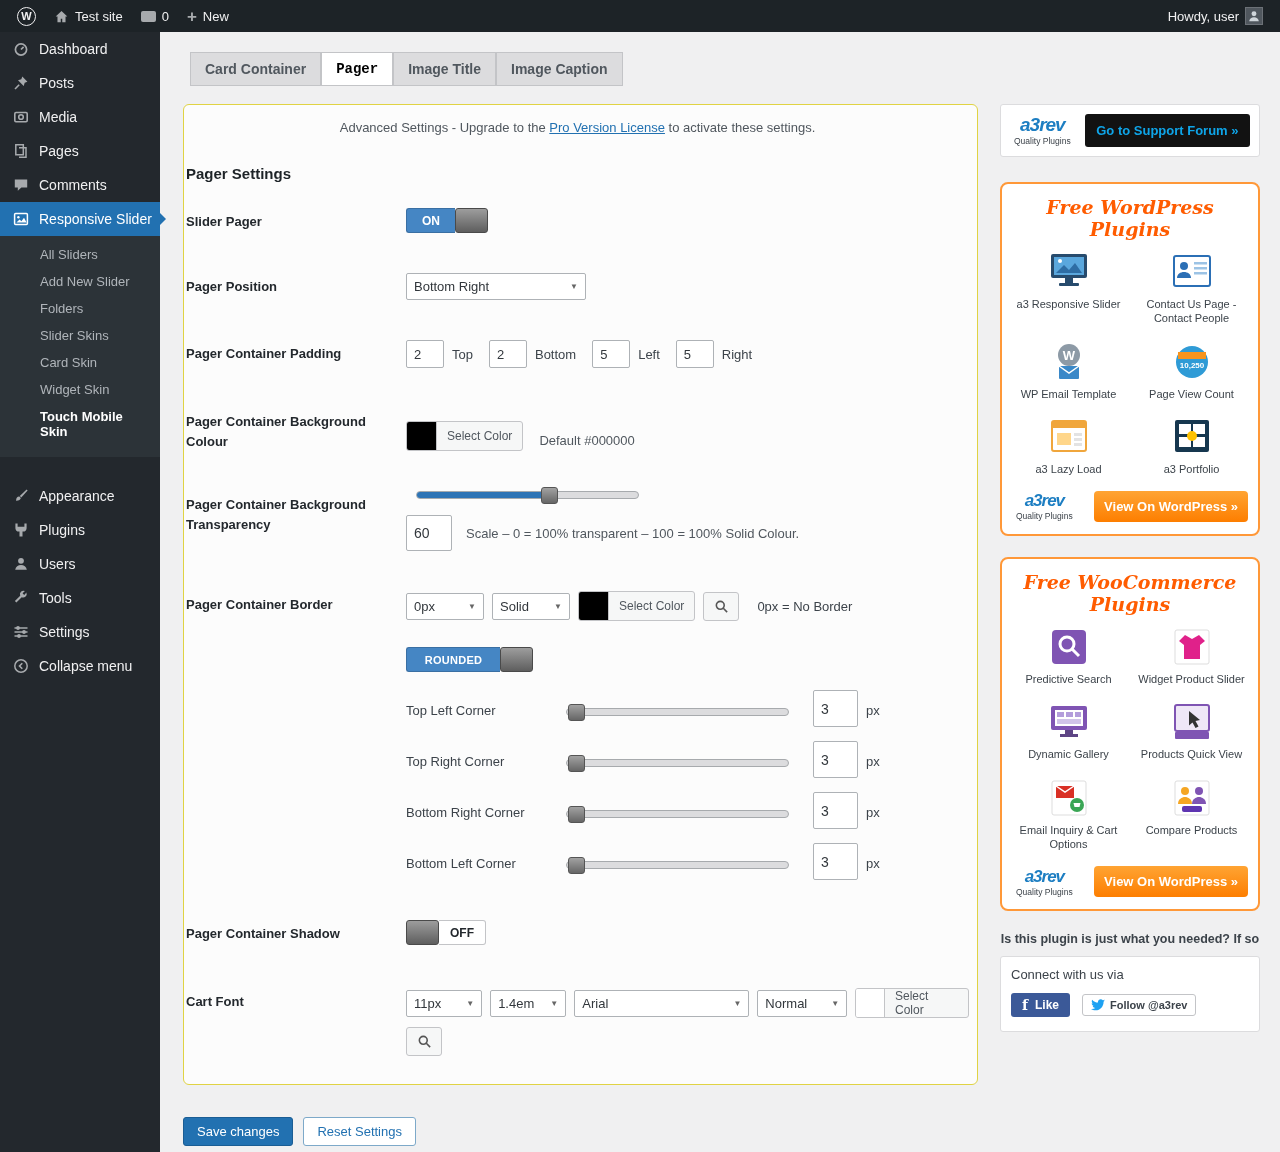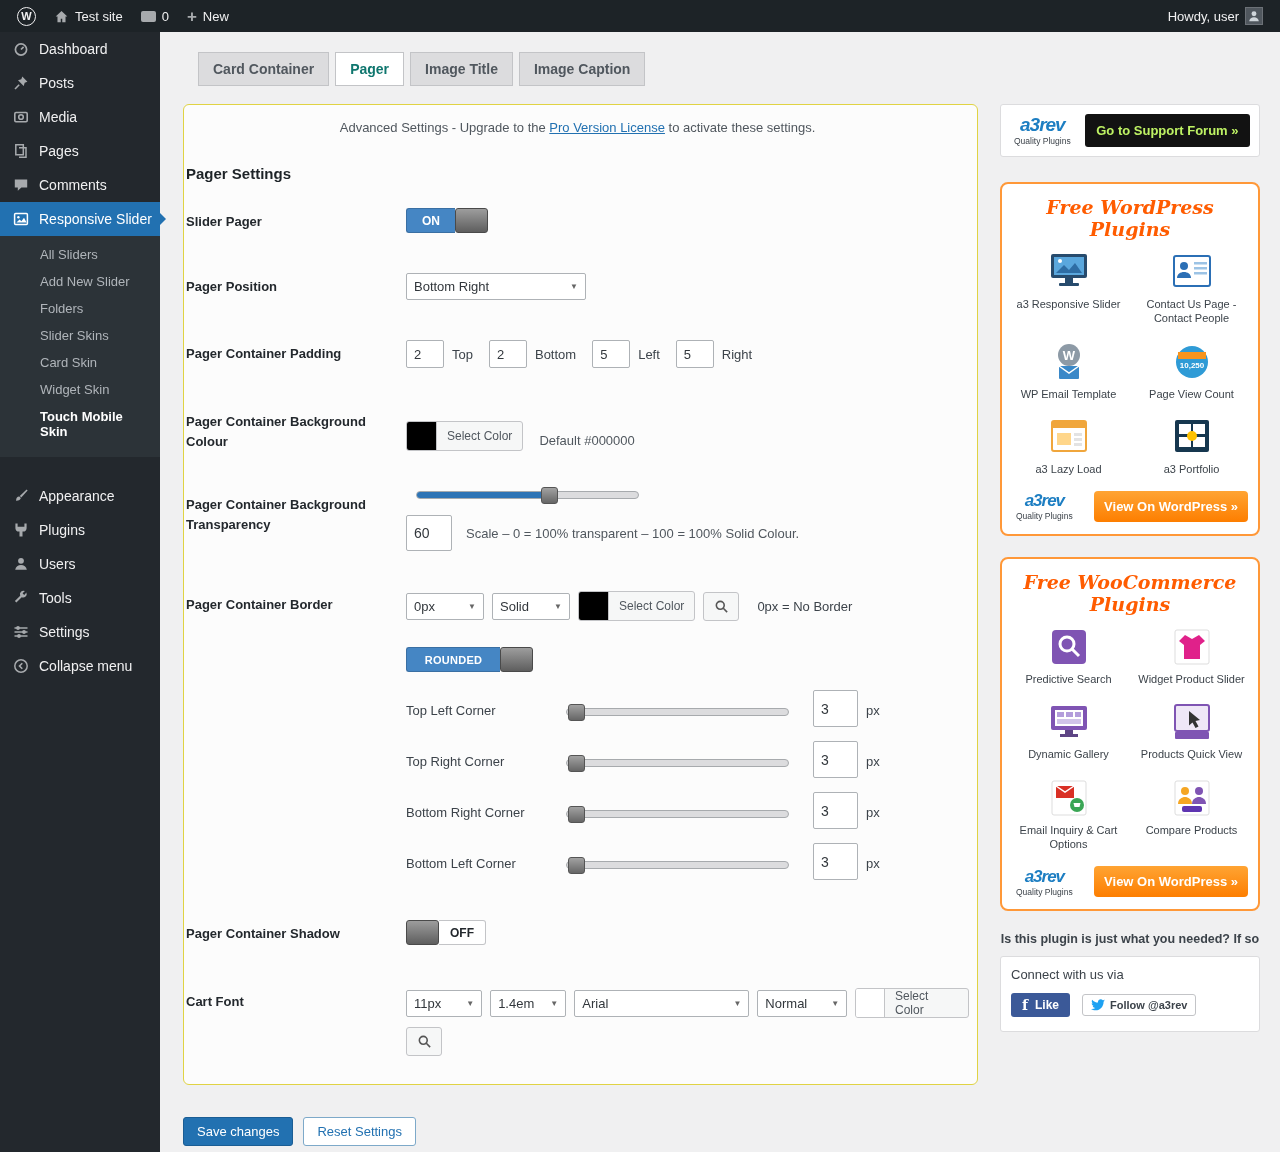--- a/index.html
+++ b/index.html
@@ -33,23 +33,23 @@
   .menu-item.active .mi-icon { color:#fff; }
   .menu-item.active::after { content:""; position:absolute; right:-14px; top:50%; margin-top:-8px; border:8px solid transparent; border-left-color:#2271b1; }
   .submenu { background:#2c3338; padding:5px 0 12px; }
   .submenu-item { padding:6px 12px 6px 40px; font-size:13px; color:#b0b5ba; cursor:pointer; }
   .submenu-item.current { color:#fff; font-weight:bold; }
   .menu-gap { height:22px; }
 
   
   #content { position:absolute; left:160px; top:32px; right:0; bottom:0; padding:20px 20px 0 23px; overflow:hidden; }
 
-  .tabs { margin-left:15px; display:flex; gap:6px; }
+  .tabs { margin-left:7px; display:flex; }
   .tab { padding:8px 14px; background:#dcdcde; border:1px solid #c3c4c7; color:#50575e; font-size:14px; font-weight:bold; cursor:pointer; }
-  .tab.active { background:#fff; color:#0f766e; }
+  .tab.active { background:#fff; color:#000000;font-family:Liberation Mono, monospace; }
 
   .main-flex { display:flex; gap:22px; margin-top:18px; align-items:flex-start; }
   .left-col { width:795px; flex:none; }
   .right-col { width:260px; flex:none; }
 
   .pro-panel { border:1px solid #e0d343; border-radius:6px; background:#fcfcfc; padding:15px 8px 28px 2px; }
   .upgrade-note { text-align:center; color:#50575e; }
   .upgrade-note a { color:#2271b1; }
   .panel-heading { font-size:15px; font-weight:bold; color:#1d2327; margin:30px 0 26px 0; }
 
@@ -101,21 +101,21 @@
   .btn { font:inherit; padding:6px 13px; border-radius:3px; cursor:pointer; }
   .btn-primary { background:#2271b1; border:1px solid #1a5d94; color:#fff; }
   .btn-secondary { background:#fff; border:1px solid #7da9c9; color:#2271b1; }
 
   
   .box { background:#fff; border:1px solid #dcdcde; border-radius:3px; }
   .support-box { display:flex; align-items:center; gap:10px; padding:9px; margin-bottom:25px; }
   .a3-logo { display:flex; flex-direction:column; align-items:center; line-height:1; flex:none; padding:0 4px; cursor:pointer; }
   .a3-name { font-size:19px; font-weight:bold; font-style:italic; color:#1d7ec2; letter-spacing:-1px; }
   .a3-sub { font-size:8.5px; color:#3c434a; margin-top:3px; }
-  .btn-dark { flex:1; background:#121212; color:#bef264; font-weight:bold; font-size:13px; text-align:center; padding:9px 4px; border-radius:3px; cursor:pointer; }
+  .btn-dark { flex:1; background:#121212; color:#0ea5e9; font-weight:bold; font-size:13px; text-align:center; padding:9px 4px; border-radius:3px; cursor:pointer; }
 
   .promo-box { border:2px solid #ff9838; border-radius:8px; background:#fff; padding:10px 8px 12px; margin-bottom:21px; }
   .promo-title { text-align:center; color:#ff5c00; font-size:19px; font-weight:bold; font-style:italic; font-family:"DejaVu Serif", serif; margin:2px 0 12px; }
   .promo-grid { display:grid; grid-template-columns:1fr 1fr; row-gap:16px; column-gap:6px; }
   .promo-item { display:flex; flex-direction:column; align-items:center; gap:5px; text-align:center; font-size:11px; color:#3c434a; cursor:pointer; line-height:1.3; }
   .promo-foot { display:flex; align-items:center; justify-content:space-between; margin-top:15px; padding:0 2px; }
   .btn-orange { background:linear-gradient(#ffa433,#fd7e00); color:#fff; font-weight:bold; font-size:13px; padding:8px 10px; border-radius:4px; cursor:pointer; }
 
   .rating-q { text-align:center; font-weight:bold; color:#3c434a; margin:8px 0 10px; font-size:12.5px; white-space:nowrap; }
   .rating-box { background:#fff; border:1px solid #c3c4c7; border-radius:4px; padding:6px 6px; text-align:center; color:#2c3338; cursor:pointer; margin-bottom:24px; white-space:nowrap; }

